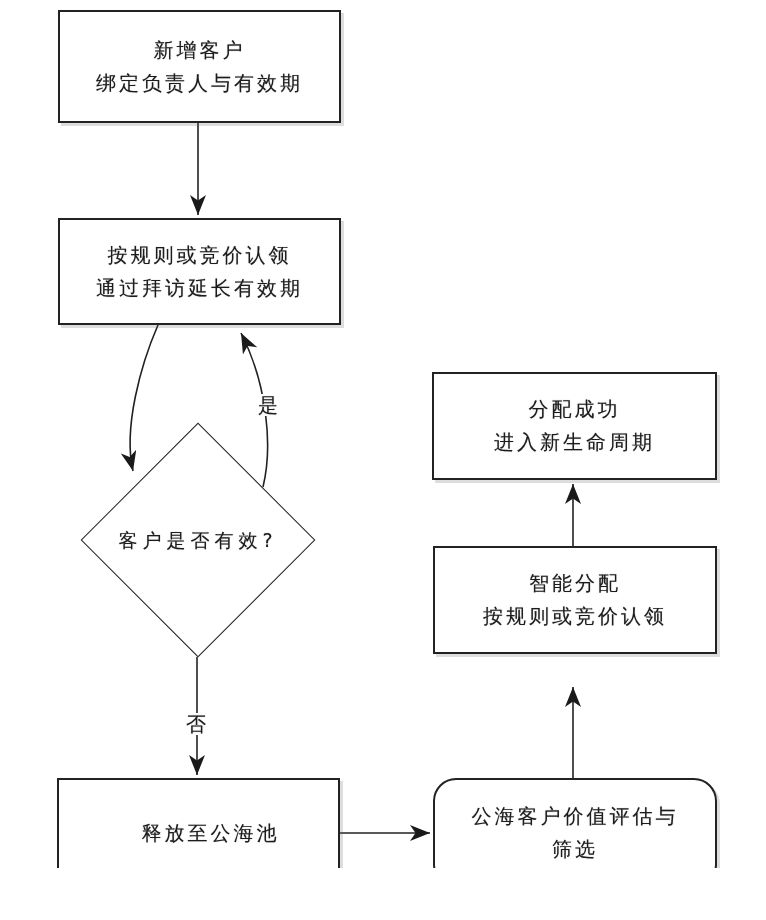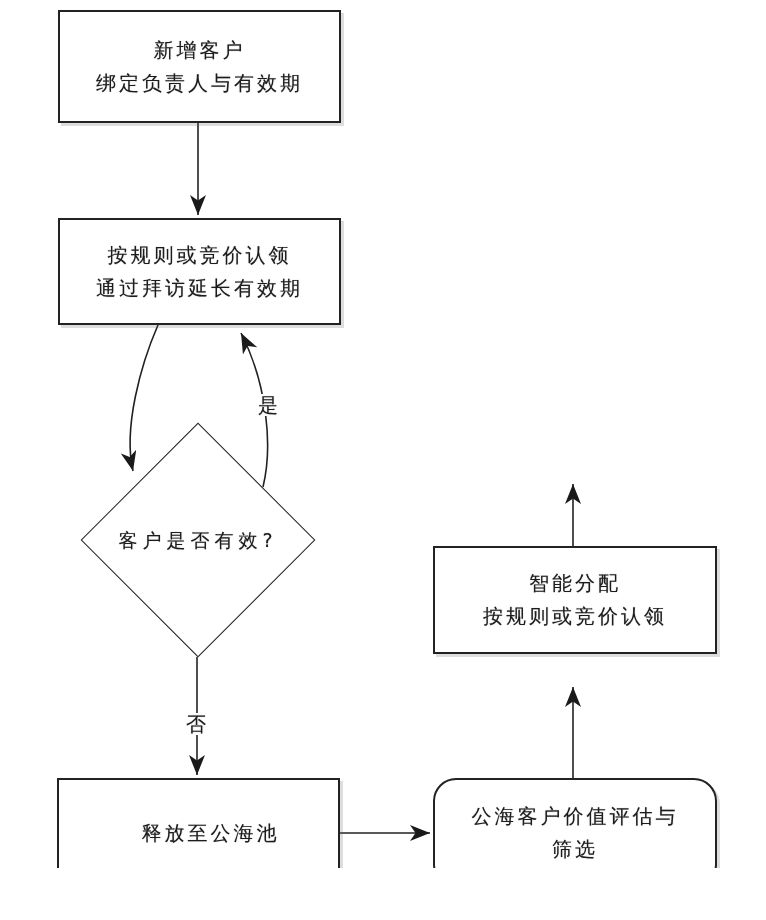--- a/index.html
+++ b/index.html
@@ -99,18 +99,20 @@
   <div class="diamond-label">客户是否有效?</div>
 
   <div class="node" id="node-release-pool">释放至公海池</div>
 
   <div class="node" id="node-value-evaluation">公海客户价值评估与
 筛选</div>
 
   <div class="node" id="node-smart-assign">智能分配
 按规则或竞价认领</div>
 
+  <div class="node" id="node-assign-success">分配成功
+进入新生命周期</div>
 
   <span class="edge-label" id="label-yes">是</span>
 
   <span class="edge-label" id="label-no">否</span>
 
 </div>
 
 </body></html>

